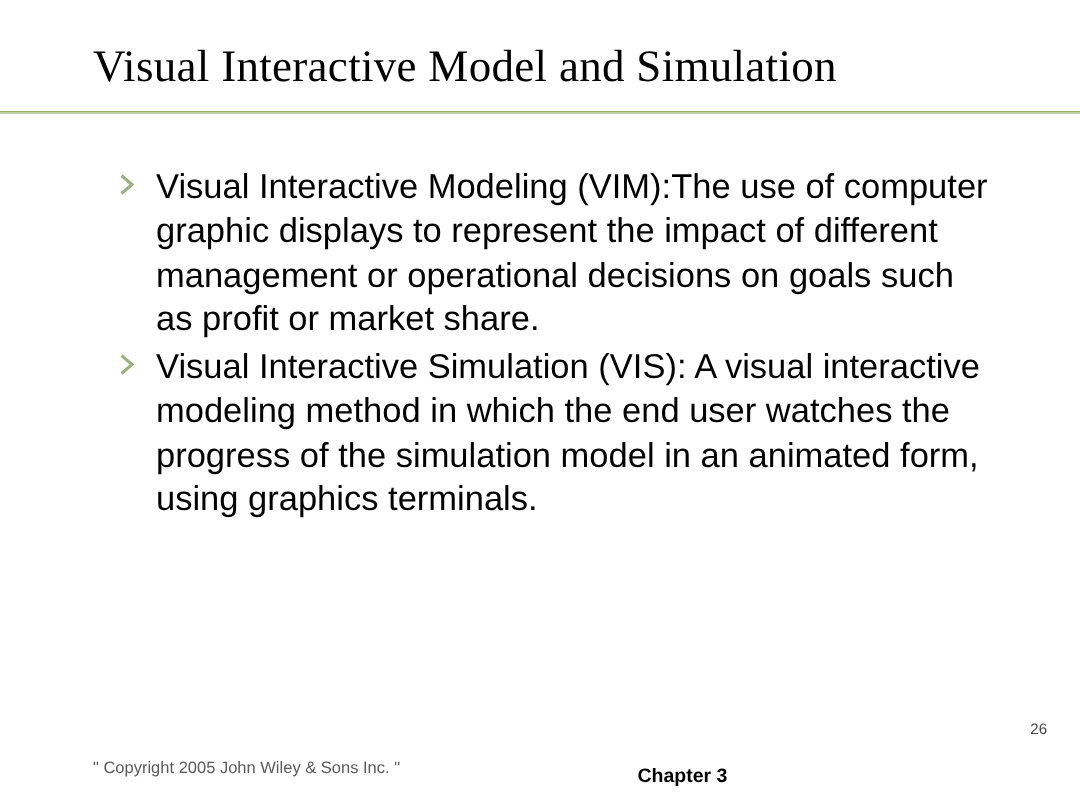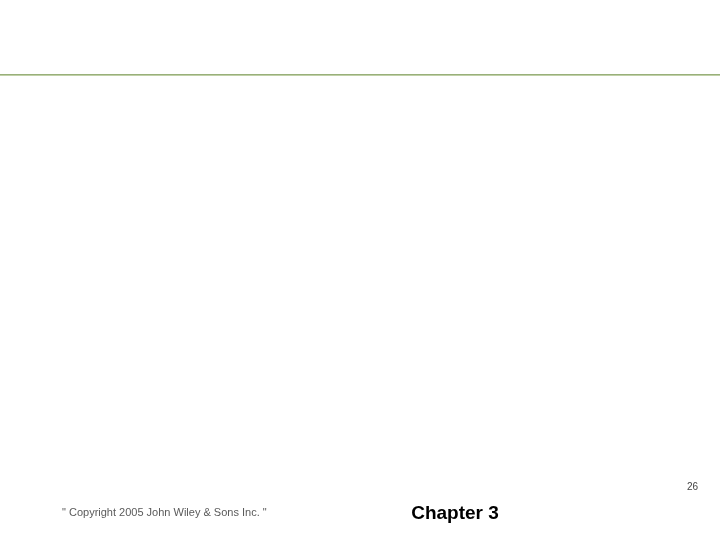--- a/index.html
+++ b/index.html
@@ -67,21 +67,21 @@
     font-size: 11px;
     color: #5a5a5a;
   }
   .footer-center {
     position: absolute;
     left: 0;
     right: 0;
     bottom: 16px;
     text-align: center;
     font-family: Arial, Helvetica, sans-serif;
-    font-size: 19px;
+    font-size: 13px;
     font-weight: bold;
     color: #000;
   }
   .footer-center-inner {
     display: inline-block;
     margin-left: 190px;
   }
   .page-num {
     position: absolute;
     right: 22px;
@@ -89,25 +89,42 @@
     font-family: Arial, Helvetica, sans-serif;
     font-size: 10px;
     color: #444;
   }
 </style>
 </head>
 <body>
 
 <div class="slide">
 
+  <div class="title">Visual Interactive Model and Simulation</div>
   <div class="underline"></div>
 
   <div class="body">
 
+    <div class="bullet-item">
+      <span class="bullet-icon">
+        <svg width="12" height="14" viewBox="0 0 12 14">
+          <path d="M1 1 L8 7 L1 13" fill="none" stroke="#99b07a" stroke-width="2"></path>
+        </svg>
+      </span>
+      <span>Visual Interactive Modeling (VIM):The use of computer graphic displays to represent the impact of different management or operational decisions on goals such as profit or market share.</span>
+    </div>
 
+    <div class="bullet-item">
+      <span class="bullet-icon">
+        <svg width="12" height="14" viewBox="0 0 12 14">
+          <path d="M1 1 L8 7 L1 13" fill="none" stroke="#99b07a" stroke-width="2"></path>
+        </svg>
+      </span>
+      <span>Visual Interactive Simulation (VIS): A visual interactive modeling method in which  the end user watches the progress of the simulation model in an animated form, using graphics terminals.</span>
+    </div>
 
   </div>
 
   <div class="page-num">26</div>
 
   <div class="footer-left">" Copyright 2005 John Wiley &amp; Sons Inc. "</div>
 
   <div class="footer-center">
     <span class="footer-center-inner">Chapter 3</span>
   </div>

